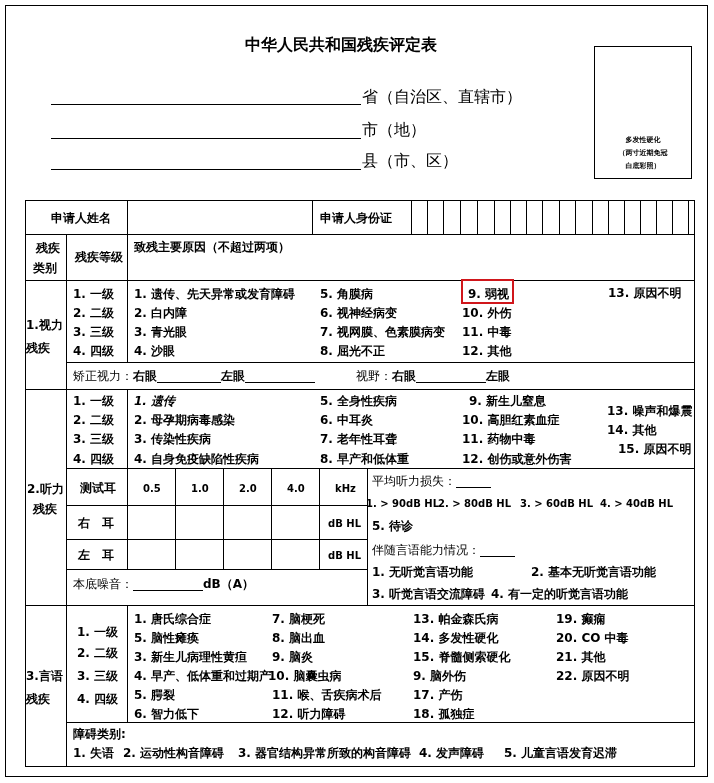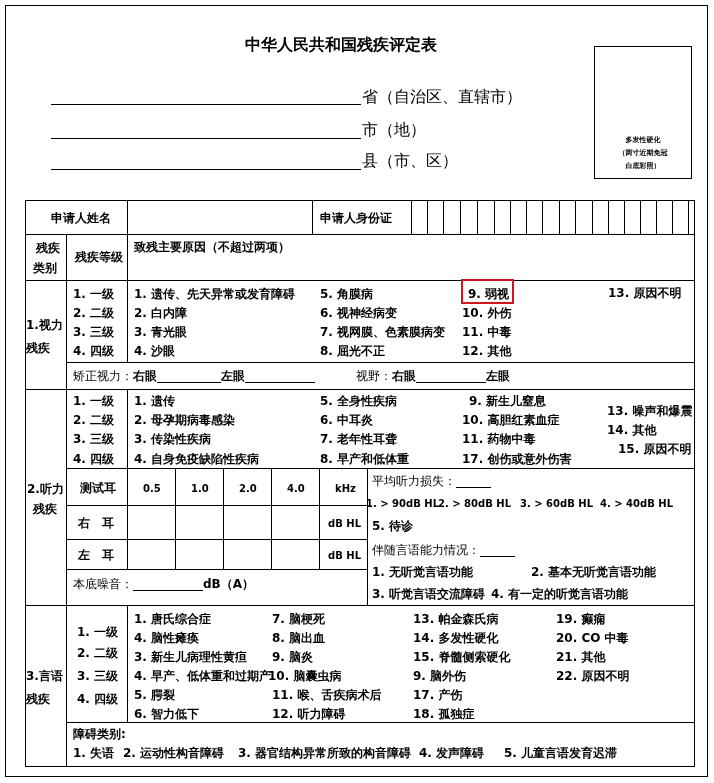--- a/index.html
+++ b/index.html
@@ -138,32 +138,32 @@
 </div>
 
 <div class="t b" style="left:27px; top:482px;">2.听力</div>
 <div class="t b" style="left:33px; top:502px;">残疾</div>
 
 <div class="t b" style="left:73px; top:394px;">1. 一级</div>
 <div class="t b" style="left:73px; top:413px;">2. 二级</div>
 <div class="t b" style="left:73px; top:432px;">3. 三级</div>
 <div class="t b" style="left:73px; top:452px;">4. 四级</div>
 
-<div class="t b" style="left:134px; top:394px;">1. 遗传</div>
+<div class="t b" style="left:134px; top:394px;font-style:italic;">1. 遗传</div>
 <div class="t b" style="left:134px; top:413px;">2. 母孕期病毒感染</div>
 <div class="t b" style="left:134px; top:432px;">3. 传染性疾病</div>
 <div class="t b" style="left:134px; top:452px;">4. 自身免疫缺陷性疾病</div>
 <div class="t b" style="left:320px; top:394px;">5. 全身性疾病</div>
 <div class="t b" style="left:320px; top:413px;">6. 中耳炎</div>
 <div class="t b" style="left:320px; top:432px;">7. 老年性耳聋</div>
 <div class="t b" style="left:320px; top:452px;">8. 早产和低体重</div>
 <div class="t b" style="left:469px; top:394px;">9. 新生儿窒息</div>
 <div class="t b" style="left:462px; top:413px;">10. 高胆红素血症</div>
 <div class="t b" style="left:462px; top:432px;">11. 药物中毒</div>
-<div class="t b" style="left:462px; top:452px;">17. 创伤或意外伤害</div>
+<div class="t b" style="left:462px; top:452px;">12. 创伤或意外伤害</div>
 <div class="t b" style="left:607px; top:404px; width:86px; overflow:hidden;">13. 噪声和爆震</div>
 <div class="t b" style="left:607px; top:423px;">14. 其他</div>
 <div class="t b" style="left:618px; top:442px;">15. 原因不明</div>
 
 <div class="t b" style="left:80px; top:481px;">测试耳</div>
 <div class="t b sm" style="left:143px; top:482px;">0.5</div>
 <div class="t b sm" style="left:191px; top:482px;">1.0</div>
 <div class="t b sm" style="left:239px; top:482px;">2.0</div>
 <div class="t b sm" style="left:287px; top:482px;">4.0</div>
 <div class="t b sm" style="left:335px; top:482px;">kHz</div>
@@ -205,21 +205,21 @@
 
 <div class="t b" style="left:26px; top:669px;">3.言语</div>
 <div class="t b" style="left:26px; top:692px;">残疾</div>
 
 <div class="t b" style="left:77px; top:625px;">1. 一级</div>
 <div class="t b" style="left:77px; top:646px;">2. 二级</div>
 <div class="t b" style="left:77px; top:669px;">3. 三级</div>
 <div class="t b" style="left:77px; top:692px;">4. 四级</div>
 
 <div class="t b" style="left:134px; top:612px;">1. 唐氏综合症</div>
-<div class="t b" style="left:134px; top:631px;">4. 脑性瘫痪</div>
+<div class="t b" style="left:134px; top:631px;">5. 脑性瘫痪</div>
 <div class="t b" style="left:134px; top:650px;">3. 新生儿病理性黄疸</div>
 <div class="t b" style="left:134px; top:669px;">4. 早产、低体重和过期产</div>
 <div class="t b" style="left:134px; top:688px;">5. 腭裂</div>
 <div class="t b" style="left:134px; top:707px;">6. 智力低下</div>
 <div class="t b" style="left:272px; top:612px;">7. 脑梗死</div>
 <div class="t b" style="left:272px; top:631px;">8. 脑出血</div>
 <div class="t b" style="left:272px; top:650px;">9. 脑炎</div>
 <div class="t b" style="left:268px; top:669px;">10. 脑囊虫病</div>
 <div class="t b" style="left:272px; top:688px;">11. 喉、舌疾病术后</div>
 <div class="t b" style="left:272px; top:707px;">12. 听力障碍</div>

